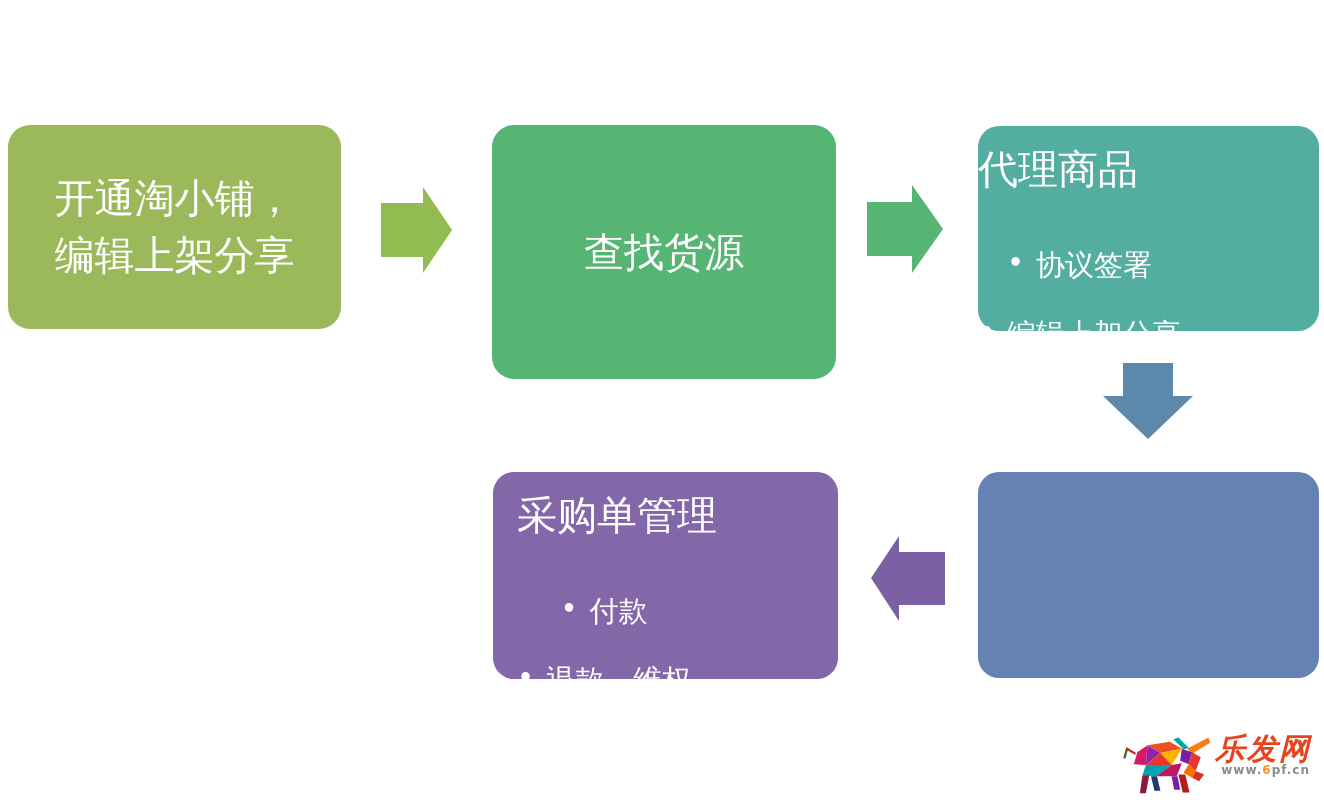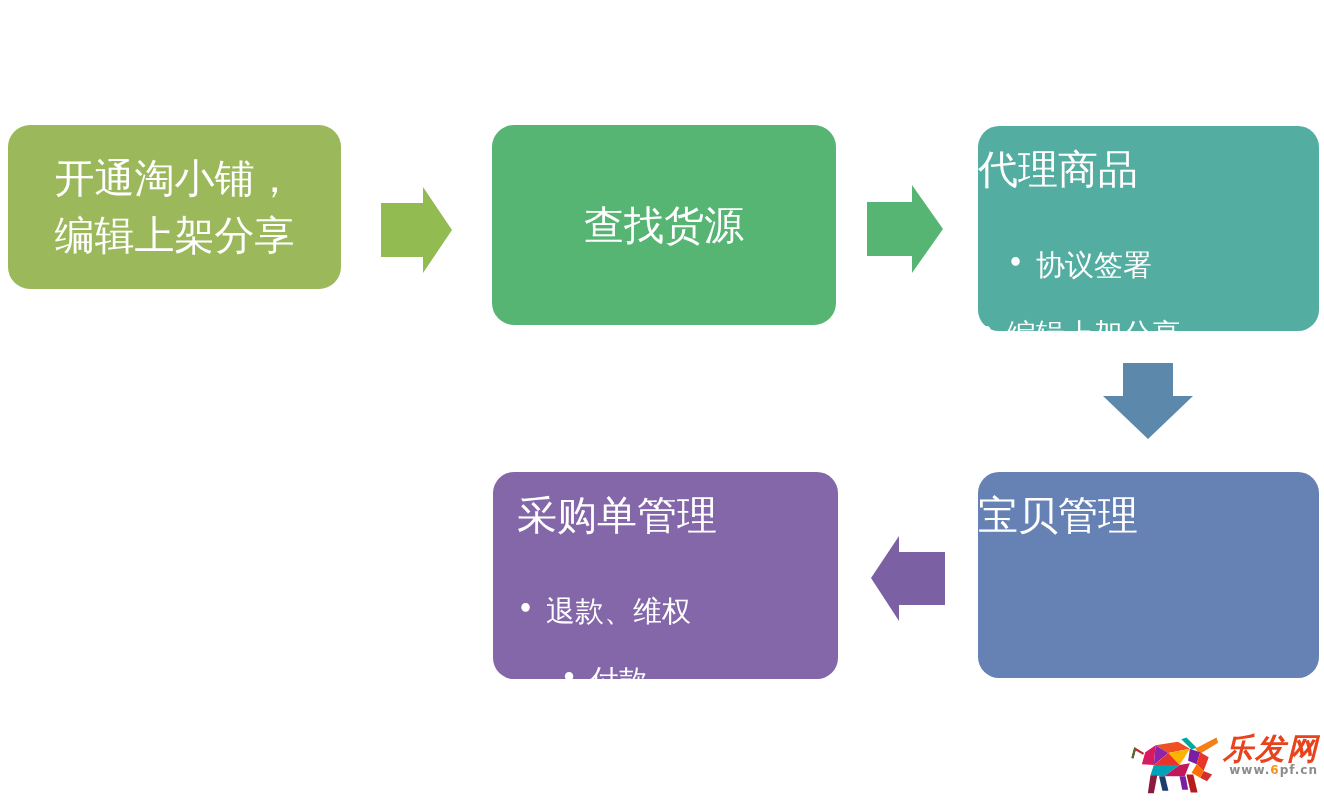--- a/index.html
+++ b/index.html
@@ -56,33 +56,33 @@
   .bullet .dot {
     display: inline-block;
     margin-right: 12px;
     transform: translateY(-2px);
   }
   .arrow {
     position: absolute;
     display: block;
   }
   
-  #node1 { left: 8px;   top: 125px; width: 333px; height: 164px; }
-  #node2 { left: 492px; top: 125px; width: 344px; height: 200px; }
+  #node1 { left: 8px;   top: 125px; width: 333px; height: 204px; }
+  #node2 { left: 492px; top: 125px; width: 344px; height: 254px; }
   #node3 { left: 978px; top: 126px; width: 341px; height: 205px; }
   #node4 { left: 978px; top: 472px; width: 341px; height: 206px; }
   #node5 { left: 493px; top: 472px; width: 345px; height: 207px; }
   #arrow1 { left: 381px;  top: 187px; width: 71px; height: 86px; }
   #arrow2 { left: 867px;  top: 185px; width: 76px; height: 88px; }
   #arrow3 { left: 1103px; top: 363px; width: 90px; height: 76px; }
   #arrow4 { left: 871px;  top: 536px; width: 74px; height: 85px; }
   
   .watermark {
     position: absolute;
-    right: 2px;
+    right: 10px;
     bottom: 6px;
     width: 196px;
     height: 70px;
   }
   .bull-logo {
     position: absolute;
     left: 0;
     bottom: 2px;
     width: 102px;
     height: 60px;
@@ -143,35 +143,34 @@
         <span class="dot">•</span><span>编辑上架分享</span>
       </div>
     </div>
   </div>
 
   <svg id="arrow3" class="arrow" viewBox="0 0 90 76" aria-hidden="true">
     <polygon points="20,0 70,0 70,33 90,33 45,76 0,33 20,33" fill="#5b88ab"></polygon>
   </svg>
 
   <div id="node4" class="node top-content" style="background-color: rgb(102, 129, 179);">
-    <div class="node-title">宝贝管理</div>
   </div>
 
   <svg id="arrow4" class="arrow" viewBox="0 0 74 85" aria-hidden="true">
     <polygon points="28,0 28,16 74,16 74,69 28,69 28,85 0,42" fill="#7b60a4"></polygon>
   </svg>
 
   <div id="node5" class="node top-content" style="background-color: rgb(131, 103, 169); padding-left: 24px;">
     <div class="node-title">采购单管理</div>
     <div class="bullets">
       <div class="bullet">
+        <span class="dot">•</span><span>付款</span>
+      </div>
+      <div class="bullet">
         <span class="dot">•</span><span>退款、维权</span>
-      </div>
-      <div class="bullet">
-        <span class="dot">•</span><span>付款</span>
       </div>
     </div>
   </div>
 
   <div class="watermark">
     <svg class="bull-logo" viewBox="0 0 110 70" aria-hidden="true">
       <g>
 
         <polyline points="16,22 6,16 3,27" fill="none" stroke="#c62828" stroke-width="2.6"></polyline>
         <polyline points="6,16 3,27" fill="none" stroke="#2e7d32" stroke-width="2.2"></polyline>

